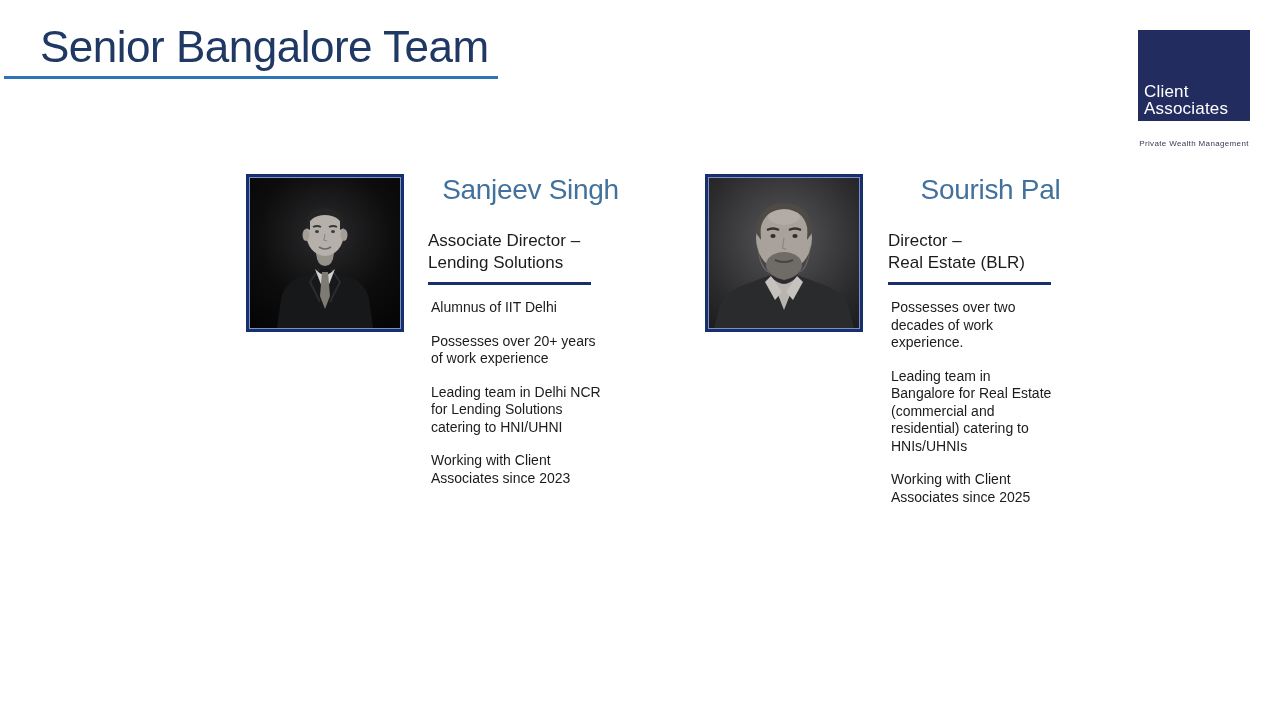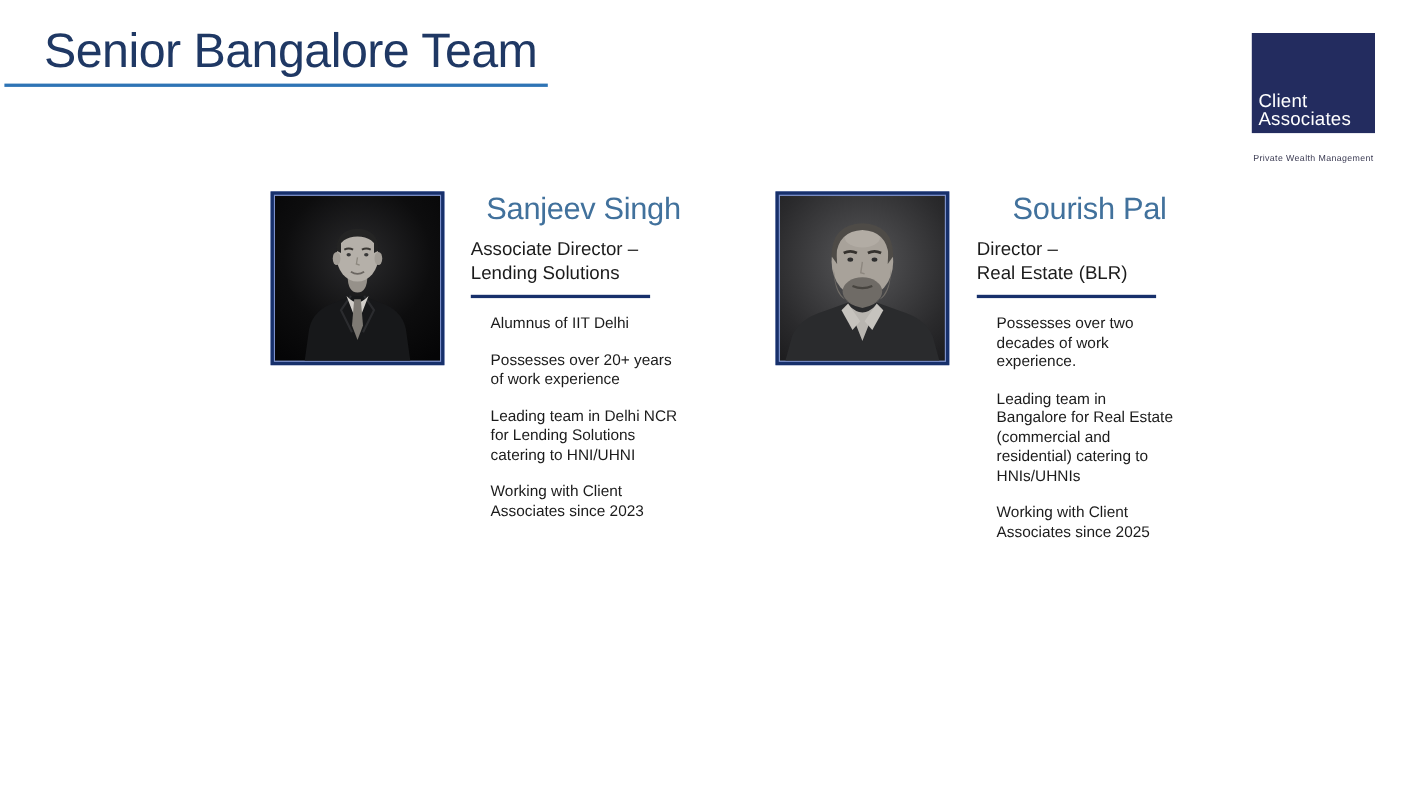--- a/index.html
+++ b/index.html
@@ -83,34 +83,34 @@
   .person-name {
     font-size: 28px;
     line-height: 32px;
     font-weight: 300;
     letter-spacing: -0.3px;
     color: #41719C;
     white-space: nowrap;
     text-align: center;
   }
   .person-role {
-    margin-top: 10px;
+    margin-top: 24px;
     font-size: 17px;
     line-height: 22px;
     font-weight: 400;
     color: #1b1b1b;
     white-space: pre-line;
   }
   .divider {
     margin-top: 8px;
     width: 163px;
     height: 3px;
     background: #17306B;
   }
-  .bullets { margin-top: 14px; margin-left: 18px; }
+  .bullets { margin-top: 14px; margin-left: 3px; }
   .bullet {
     font-size: 14px;
     line-height: 17.5px;
     color: #1b1b1b;
     white-space: pre-line;
     margin-bottom: 16px;
   }
 
   
   .footer-note {

